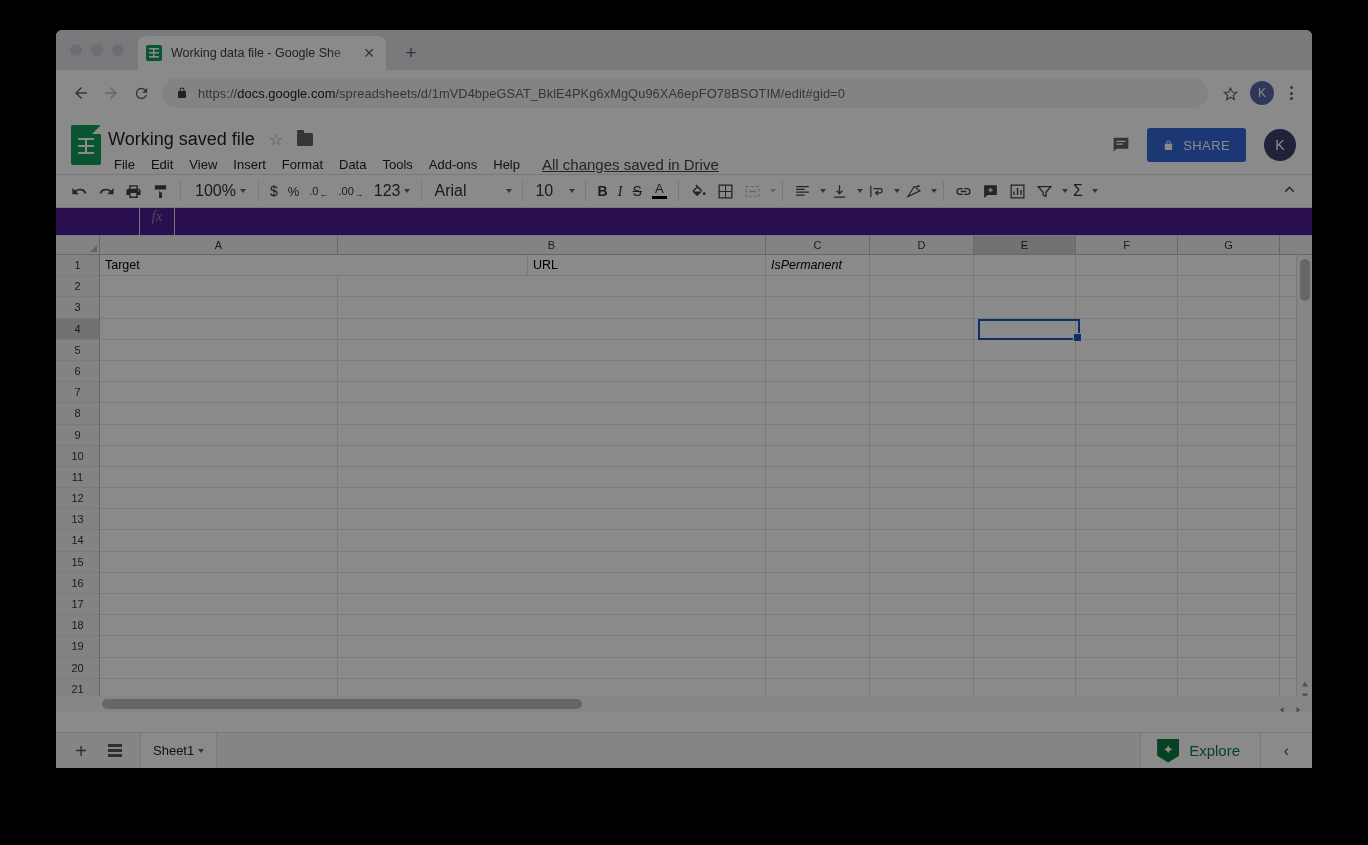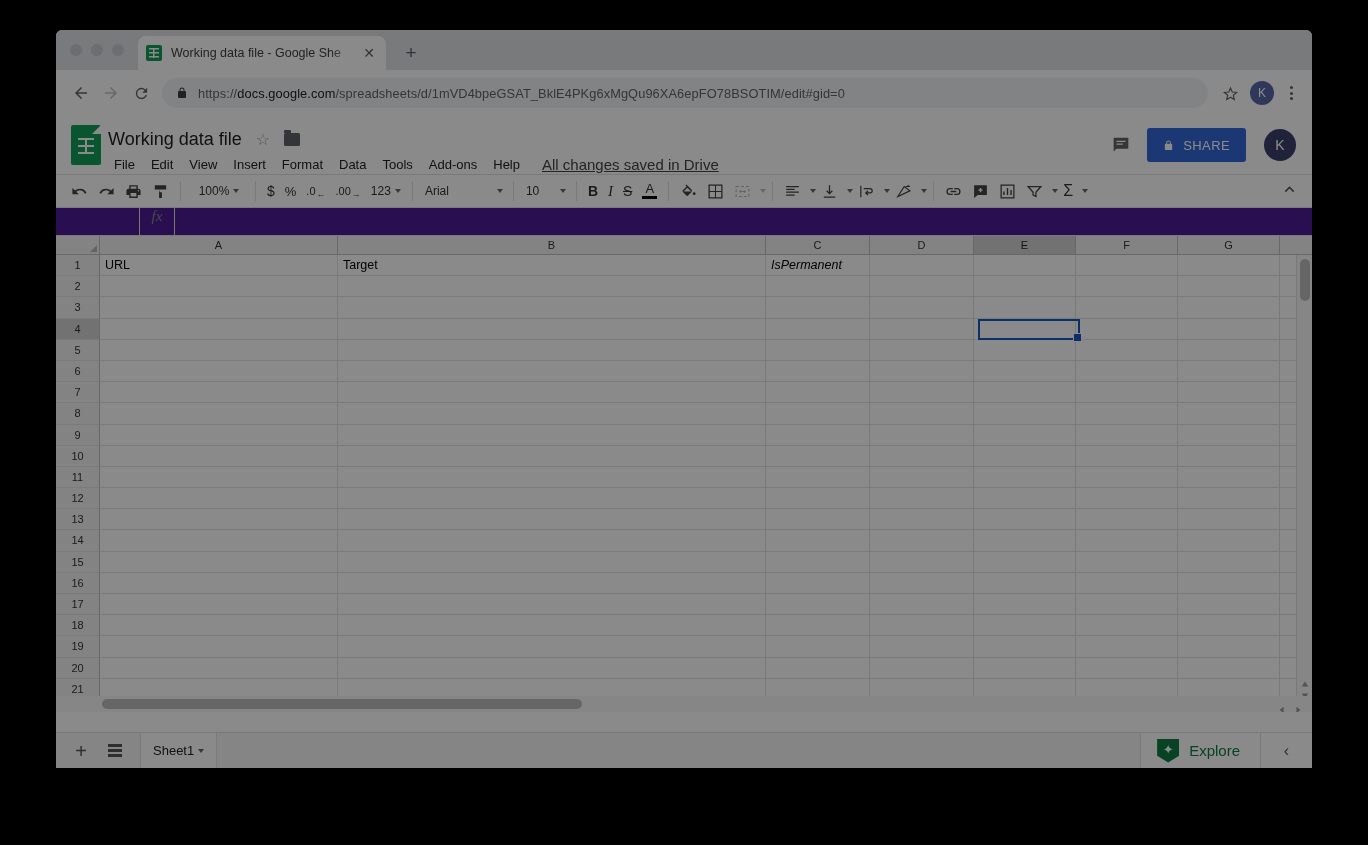--- a/index.html
+++ b/index.html
@@ -188,21 +188,21 @@
   #toolbar {
     height: 34px; border-top: 1px solid #e0e0e0;
     border-bottom: 1px solid #e0e0e0;
     display: flex; align-items: center; padding: 0 10px;
     position: relative;
   }
   .tb { height: 26px; display: flex; align-items: center; justify-content: center;
         color: #444; padding: 0 5px; border-radius: 2px; }
   .tb.dim { color: #b8b8b8; }
   .tb-sep { width: 1px; height: 20px; background: #e0e0e0; margin: 0 6px; }
-  .tb-text { font-size: 12px; color: #333; }
+  .tb-text { font-size: 16px; color: #333; }
   .caret {
     width: 0; height: 0; margin-left: 4px;
     border-left: 3.5px solid transparent;
     border-right: 3.5px solid transparent;
     border-top: 4px solid #666;
   }
   .caret.dim { border-top-color: #c0c0c0; }
   #zoom-box { display:flex; align-items:center; padding: 0 6px 0 8px; min-width: 62px; }
   #font-box { display:flex; align-items:center; justify-content:space-between; width: 88px; padding: 0 4px 0 6px; }
   #size-box { display:flex; align-items:center; justify-content:space-between; width: 50px; padding: 0 4px 0 6px; }
@@ -394,21 +394,21 @@
   <div id="app">
 
     <div id="docbar">
       <div id="sheets-logo">
         <div id="logo-shape">
             <div id="logo-grid"></div>
           </div>
       </div>
       <div id="doc-meta">
         <div id="title-row">
-          <span id="doc-title">Working data file</span>
+          <span id="doc-title">Working saved file</span>
           <span id="star-doc">☆</span>
           <span id="folder-doc"></span>
         </div>
         <div id="menubar">
           <span class="menu-item">File</span>
           <span class="menu-item">Edit</span>
           <span class="menu-item">View</span>
           <span class="menu-item">Insert</span>
           <span class="menu-item">Format</span>
           <span class="menu-item">Data</span>
@@ -624,22 +624,22 @@
           <div class="colh" style="width: 104px; flex: 0 0 104px;">C</div>
           <div class="colh" style="width: 104px; flex: 0 0 104px;">D</div>
           <div class="colh sel" style="width: 102px; flex: 0 0 102px;">E</div>
           <div class="colh" style="width: 102px; flex: 0 0 102px;">F</div>
           <div class="colh" style="width: 102px; flex: 0 0 102px;">G</div>
           <div class="colh" style="width: 36px; flex: 0 0 36px;"></div>
         </div>
       <div id="rows">
           <div class="row">
             <div class="rowh">1</div>
+            <div class="cell" style="width: 428px; flex: 0 0 428px;">Target</div>
             <div class="cell" style="width: 238px; flex: 0 0 238px;">URL</div>
-            <div class="cell" style="width: 428px; flex: 0 0 428px;">Target</div>
             <div class="cell" style="width: 104px; flex: 0 0 104px; font-style: italic;">IsPermanent</div>
             <div class="cell" style="width: 104px; flex: 0 0 104px;"></div>
             <div class="cell" style="width: 102px; flex: 0 0 102px;"></div>
             <div class="cell" style="width: 102px; flex: 0 0 102px;"></div>
             <div class="cell" style="width: 102px; flex: 0 0 102px;"></div>
             <div class="cell" style="width: 36px; flex: 0 0 36px;"></div>
           </div>
           <div class="row">
             <div class="rowh">2</div>
             <div class="cell" style="width: 238px; flex: 0 0 238px;"></div>

